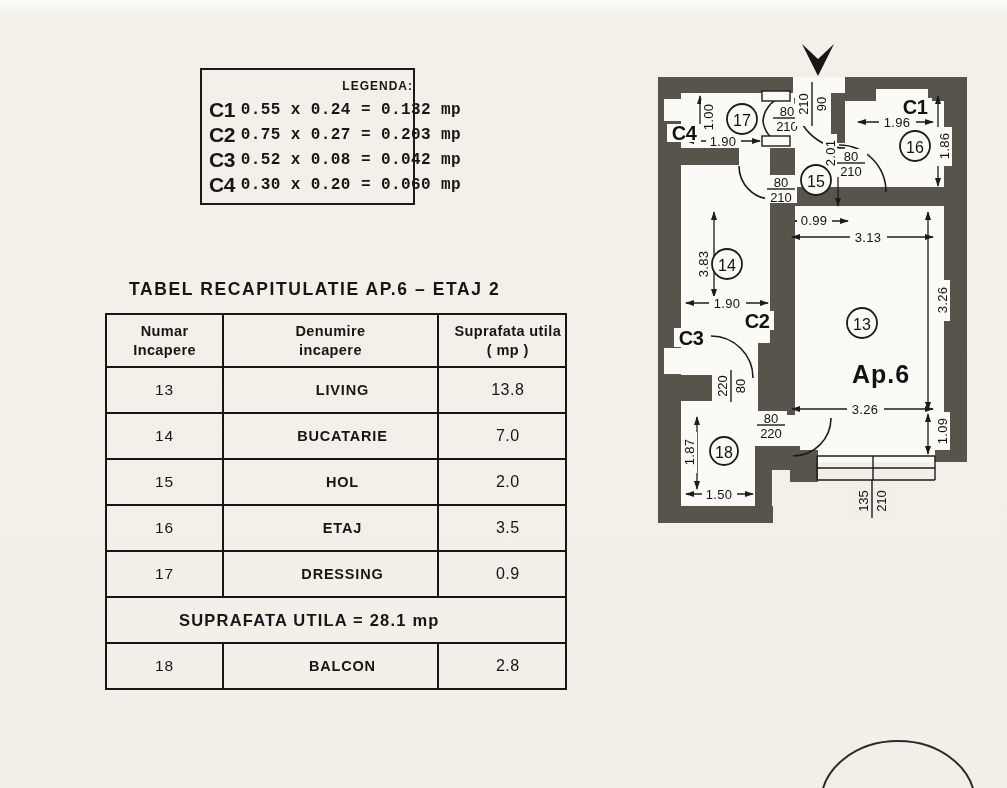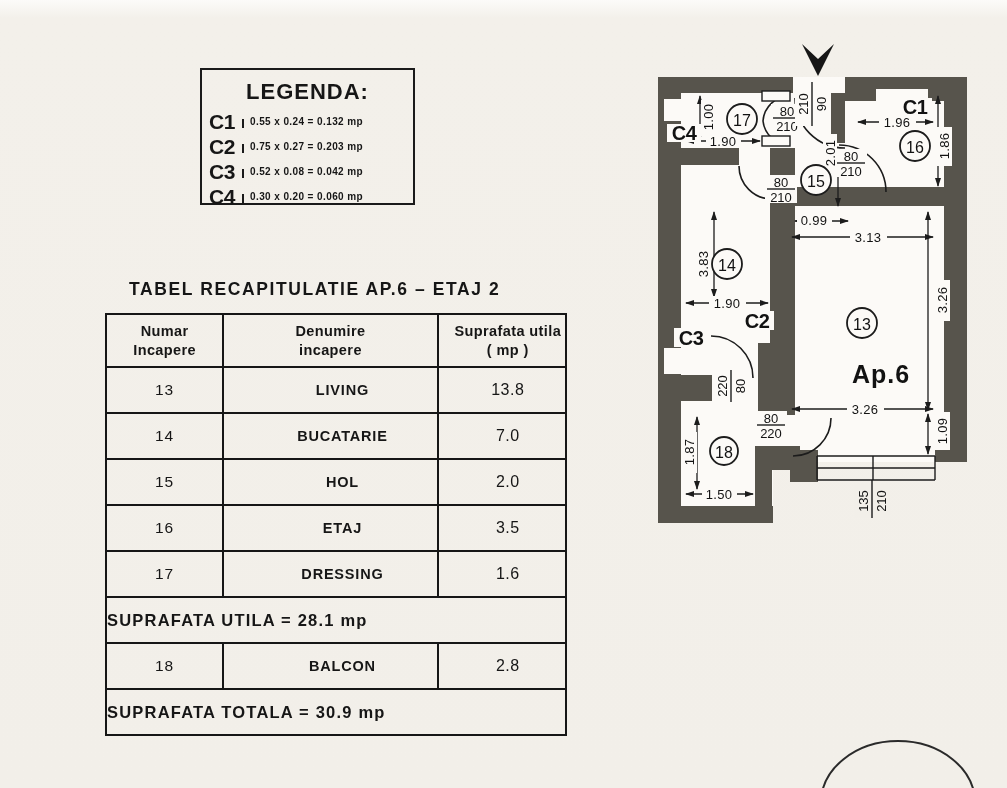--- a/index.html
+++ b/index.html
@@ -8,36 +8,36 @@
     position:relative;
     background:linear-gradient(180deg,#fcfbf9 0,#f3f0ea 18px,#f2efe9 100%);
     font-family:"Liberation Sans", sans-serif;
     color:#161616;
   }
   
   .legend {
     position:absolute; left:200px; top:68px; width:215px; height:137px;
     border:2.5px solid #1a1a1a; padding-top:9px;
   }
-  .legend-title { text-align:center; font-size:22px; font-weight:bold; letter-spacing:1px; margin-bottom:4px; }
+  .legend-title { text-align:right; font-size:12px; font-weight:bold; letter-spacing:1px; margin-bottom:4px; }
   .legend-row { display:flex; align-items:center; height:25px; padding-left:7px; }
   .legend-code { font-size:21px; font-weight:bold; width:33px; letter-spacing:-0.5px; }
   .legend-tick { width:2px; height:9px; background:#1a1a1a; margin:3px 6px 0 0; }
-  .legend-formula { font-size:10px; font-weight:bold; letter-spacing:0.4px; white-space:pre; }
+  .legend-formula { font-size:16px; font-weight:bold; letter-spacing:0.4px; white-space:pre;font-family:Liberation Mono, monospace; }
   
   .tbl-title { position:absolute; left:129px; top:279px; font-size:17.5px; font-weight:bold; letter-spacing:1.6px; }
   table.recap { position:absolute; left:105px; top:313px; border-collapse:collapse; table-layout:fixed; width:462px; }
   table.recap td { border:2px solid #161616; text-align:center; vertical-align:middle; }
   td.c1 { width:116px; } td.c2 { width:212px; } td.c3 { width:127px;padding-left:12px; }
   tr.hdr td { height:53px; font-size:14.5px; font-weight:bold; letter-spacing:0.4px; line-height:1.25; }
   tr.data td { height:46px; }
   td.num { font-size:15.5px; letter-spacing:1px; }
   td.name { font-size:14.5px; font-weight:bold; letter-spacing:0.8px;padding-left:24px; }
   td.area { font-size:16px; letter-spacing:0.5px; }
-  tr.merged td { height:46px; text-align:left; font-size:16.5px; font-weight:bold; letter-spacing:1.2px; }
+  tr.merged td { height:46px; text-align:left; padding-left:72px; font-size:16.5px; font-weight:bold; letter-spacing:1.2px; }
   
   .plan { position:absolute; left:650px; top:25px; }
   .wall { fill:#57544c; }
   .notch { fill:#fcfaf7; }
   .ln { stroke:#1c1c1c; stroke-width:1.6; fill:none; }
   .thin { stroke:#1c1c1c; stroke-width:1.4; fill:none; }
   .dim { stroke:#1c1c1c; stroke-width:1.3; }
   .tbg { fill:#fcfaf7; }
   .pbg { fill:#f2efe9; }
   text { font-family:"Liberation Sans", sans-serif; fill:#121212; }
@@ -109,32 +109,29 @@
     <td class="c3 area">2.0</td>
   </tr>
   <tr class="data">
     <td class="c1 num">16</td>
     <td class="c2 name">ETAJ</td>
     <td class="c3 area">3.5</td>
   </tr>
   <tr class="data">
     <td class="c1 num">17</td>
     <td class="c2 name">DRESSING</td>
-    <td class="c3 area">1.6</td>
+    <td class="c3 area">0.9</td>
   </tr>
   <tr class="merged">
     <td colspan="3">SUPRAFATA UTILA = 28.1 mp</td>
   </tr>
   <tr class="data">
     <td class="c1 num">18</td>
     <td class="c2 name">BALCON</td>
     <td class="c3 area">2.8</td>
-  </tr>
-  <tr class="merged">
-    <td colspan="3">SUPRAFATA TOTALA = 30.9 mp</td>
   </tr>
 </tbody>
   </table>
 
 <svg class="plan" width="360" height="510" viewBox="650 25 360 510">
   <defs>
     <marker id="arE" markerWidth="9" markerHeight="8" refX="8" refY="3" orient="auto" markerUnits="userSpaceOnUse">
       <path d="M0,0 L9,3 L0,6 z" fill="#1c1c1c"></path>
     </marker>
     <marker id="arS" markerWidth="9" markerHeight="8" refX="1" refY="3" orient="auto" markerUnits="userSpaceOnUse">

